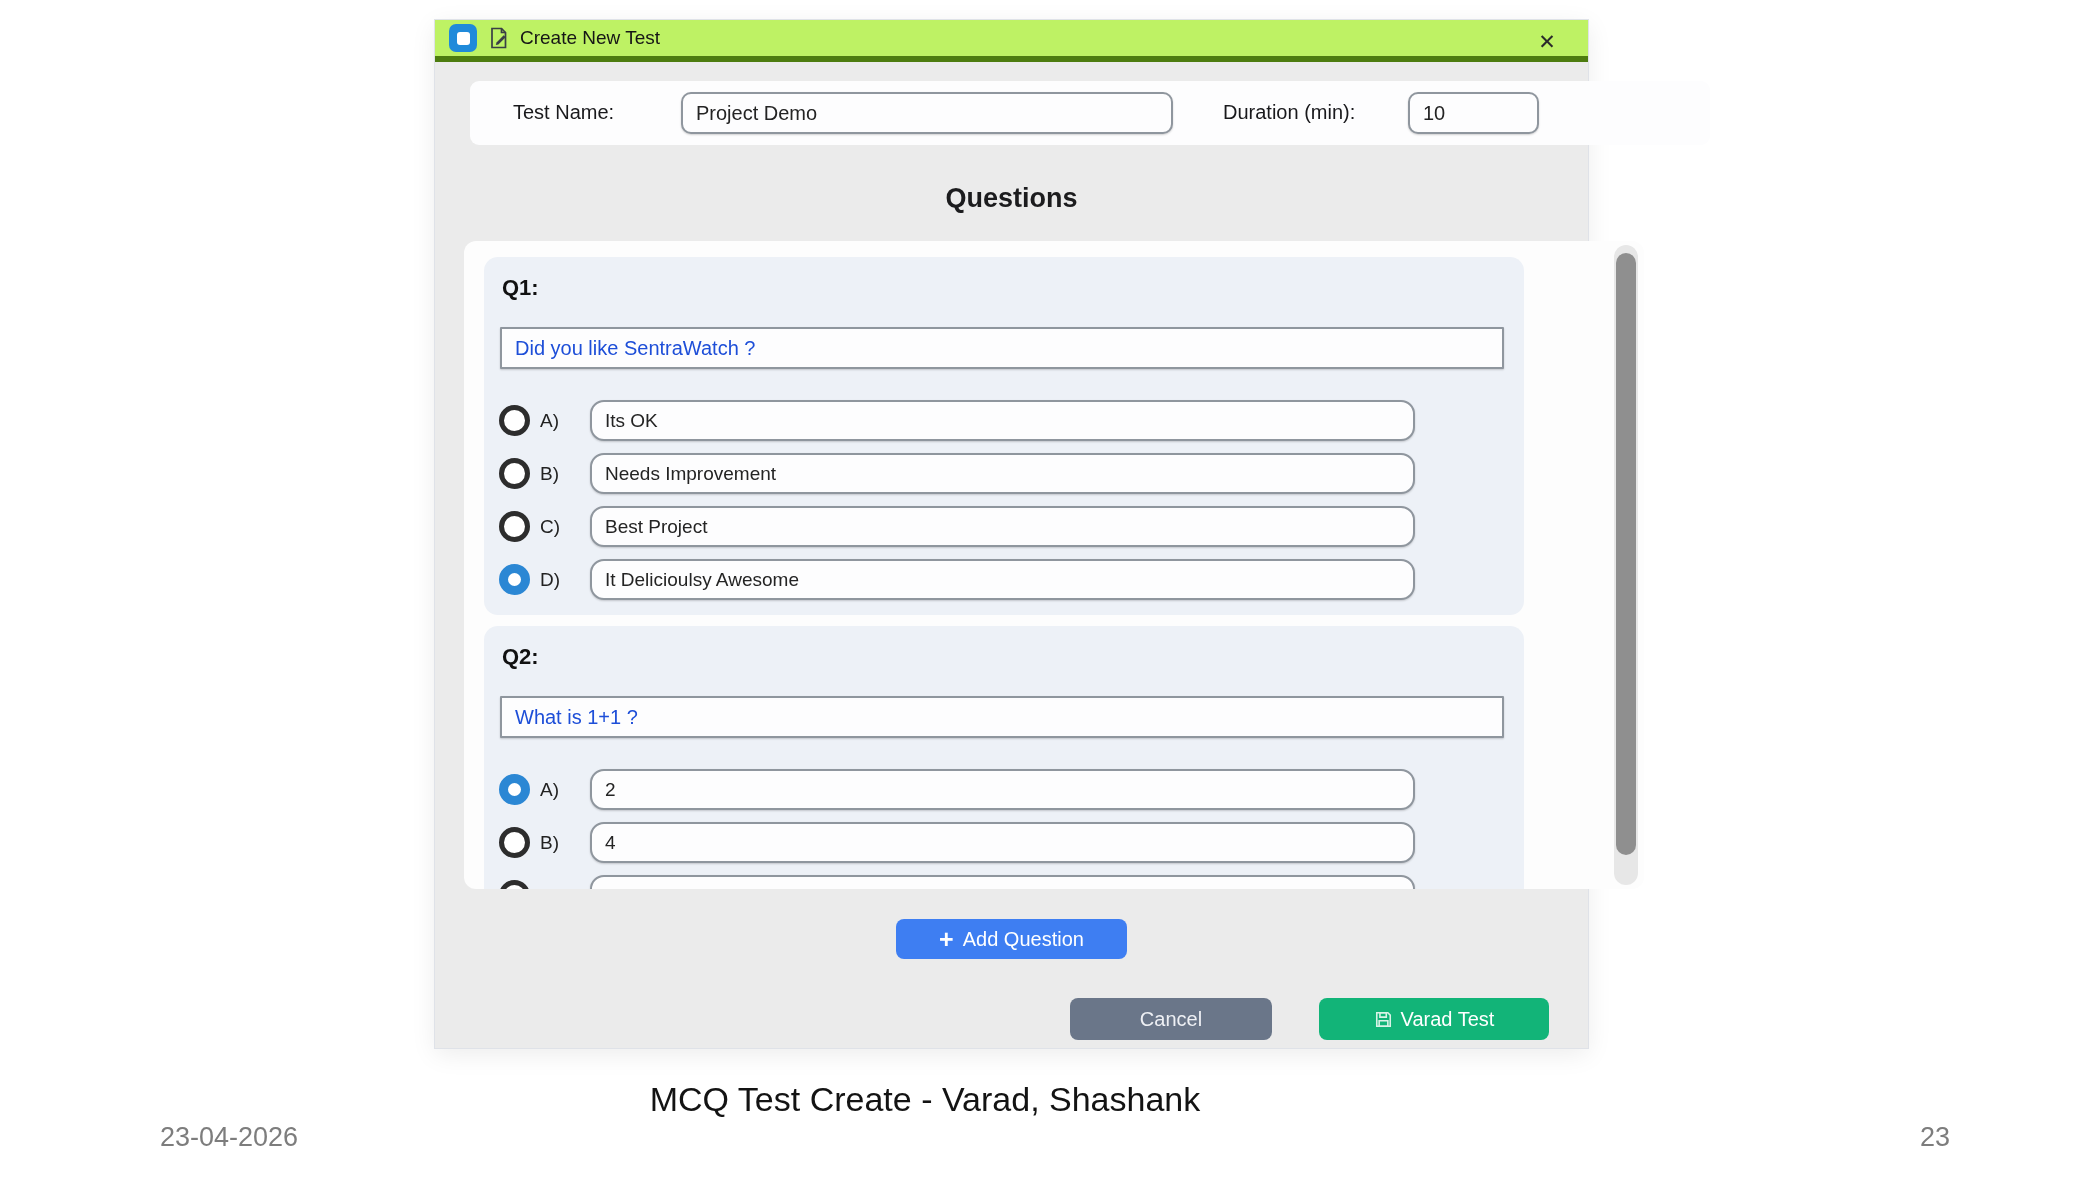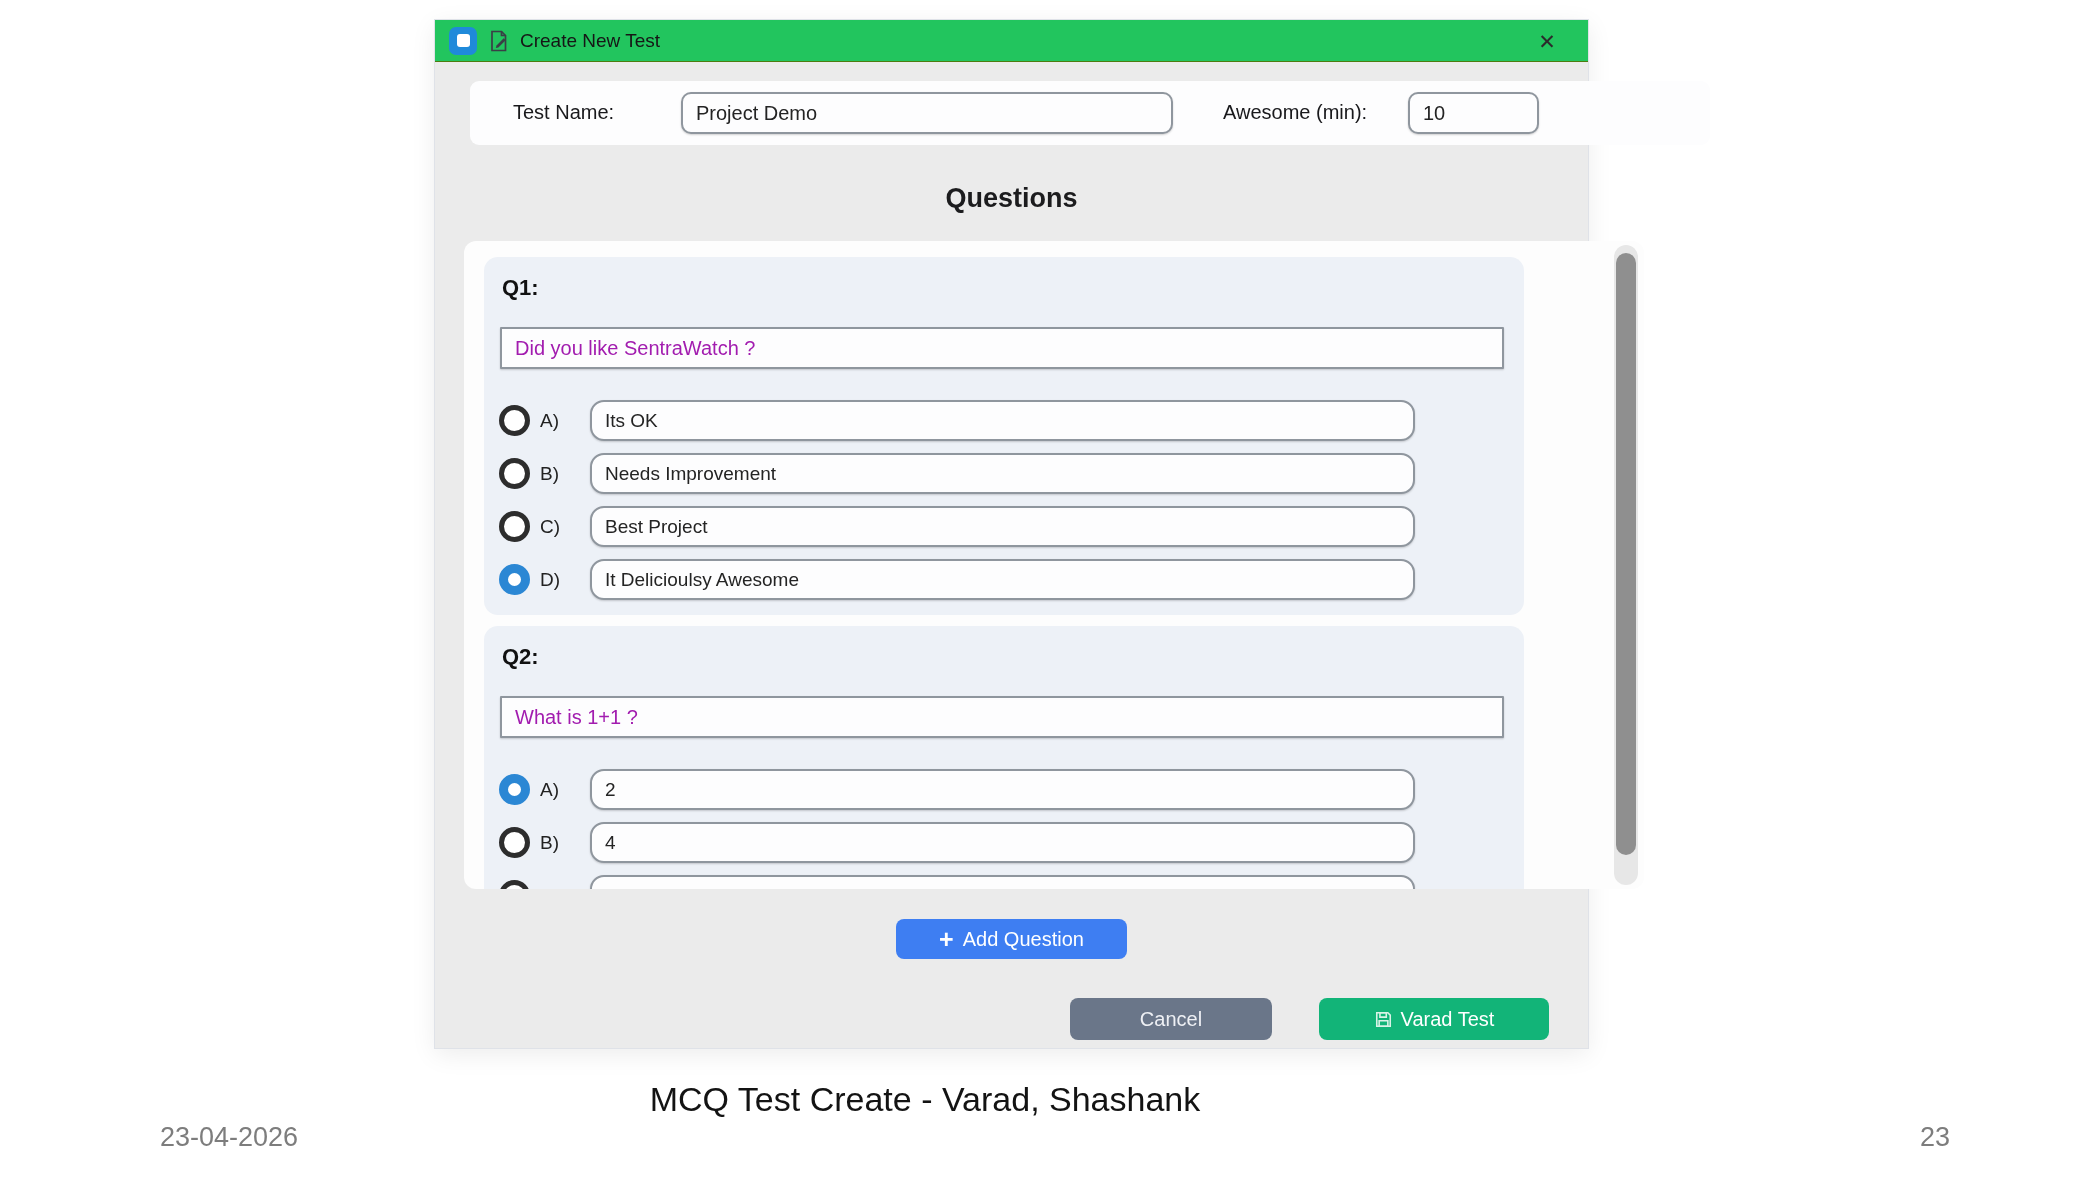--- a/index.html
+++ b/index.html
@@ -4,21 +4,21 @@
 <style>
   * { margin:0; padding:0; box-sizing:border-box; }
   html,body { width:2100px; height:1181px; background:#ffffff; overflow:hidden;
               font-family:"Liberation Sans", sans-serif; }
   .slide { position:relative; width:2100px; height:1181px; background:#ffffff; }
 
   
   .dialog { position:absolute; left:435px; top:20px; width:1153px; height:1028px;
             background:#ebebeb; box-shadow:0 0 0 1px #dfe2e8, 0 6px 24px rgba(0,0,0,.08); }
   .titlebar { position:absolute; left:0; top:0; width:100%; height:42px;
-              background:#22c55e; border-bottom:1px solid #4d7c0f;
+              background:#bef264; border-bottom:6px solid #4d7c0f;
               display:flex; align-items:center; padding-left:14px;text-align:center; }
   .app-icon { width:28px; height:28px; background:#1f8ada; border-radius:7px;
               display:flex; align-items:center; justify-content:center; margin-right:10px; }
   .app-icon-inner { width:13px; height:13px; background:#ffffff; border-radius:3px; }
   .doc-icon { margin-right:9px; display:flex; }
   .title-text { font-size:19px; color:#161616; }
   .close-btn { position:absolute; right:26px; top:7px; width:30px; height:30px;
                display:flex; align-items:center; justify-content:center;
                font-size:21px; color:#2b2b2b; cursor:pointer; }
 
@@ -40,21 +40,21 @@
                font-size:27px; font-weight:bold; color:#1c1c1e; }
   .q-scroll { position:absolute; left:29px; top:221px; width:1180px; height:648px;
               background:#fdfdfd; border-radius:12px; overflow:hidden; }
   .q-card { position:absolute; left:20px; width:1040px; height:358px;
             background:#edf1f7; border-radius:14px; }
   .q-card.q1 { top:16px; }
   .q-card.q2 { top:385px; }
   .q-label { position:absolute; left:18px; top:18px; font-size:22px; font-weight:bold; color:#111; }
   .q-input { position:absolute; left:16px; top:70px; width:1004px; height:42px;
              background:#fdfdfe; border:2px solid #8f969e; border-radius:1px;
-             font-size:20px; color:#a21caf; padding:6px 13px;
+             font-size:20px; color:#1d4ed8; padding:6px 13px;
              font-family:"Liberation Sans",sans-serif; box-shadow:0 1px 2px rgba(0,0,0,.18); }
   .opt-row { position:absolute; left:15px; width:1005px; height:41px;
              display:flex; align-items:center; }
   .opt-row.r0 { top:143px; } .opt-row.r1 { top:196px; }
   .opt-row.r2 { top:249px; } .opt-row.r3 { top:302px; }
   .radio { width:31px; height:31px; border-radius:50%; background:#ffffff;
            border:5px solid #2d2d2d; margin-right:10px; flex:0 0 auto; cursor:pointer; }
   .opt-row[data-selected="true"] .radio { border:9px solid #2b87d4; }
   .opt-key { width:36px; font-size:19px; color:#222; }
   .opt-input { width:825px; height:41px; margin-left:14px; background:#fdfdfe;
@@ -102,21 +102,21 @@
           <path d="M9.5 16.5l7.2-7.2 1.9 1.9-7.2 7.2-2.6.7z" fill="#3a3f46"></path>
         </svg>
       </span>
       <span class="title-text">Create New Test</span>
       <div class="close-btn">✕</div>
     </div>
 
     <div class="name-panel">
       <span class="field-label lbl-testname">Test Name:</span>
       <input class="txt-input in-testname" value="Project Demo" style="">
-      <span class="field-label lbl-duration">Awesome (min):</span>
+      <span class="field-label lbl-duration">Duration (min):</span>
       <input class="txt-input in-duration" value="10" style="">
     </div>
 
     <div class="q-heading">Questions</div>
 
     <div class="q-scroll">
 
       <div class="q-card q1">
         <span class="q-label">Q1:</span>
         <input class="q-input" value="Did you like SentraWatch ?" style="">

